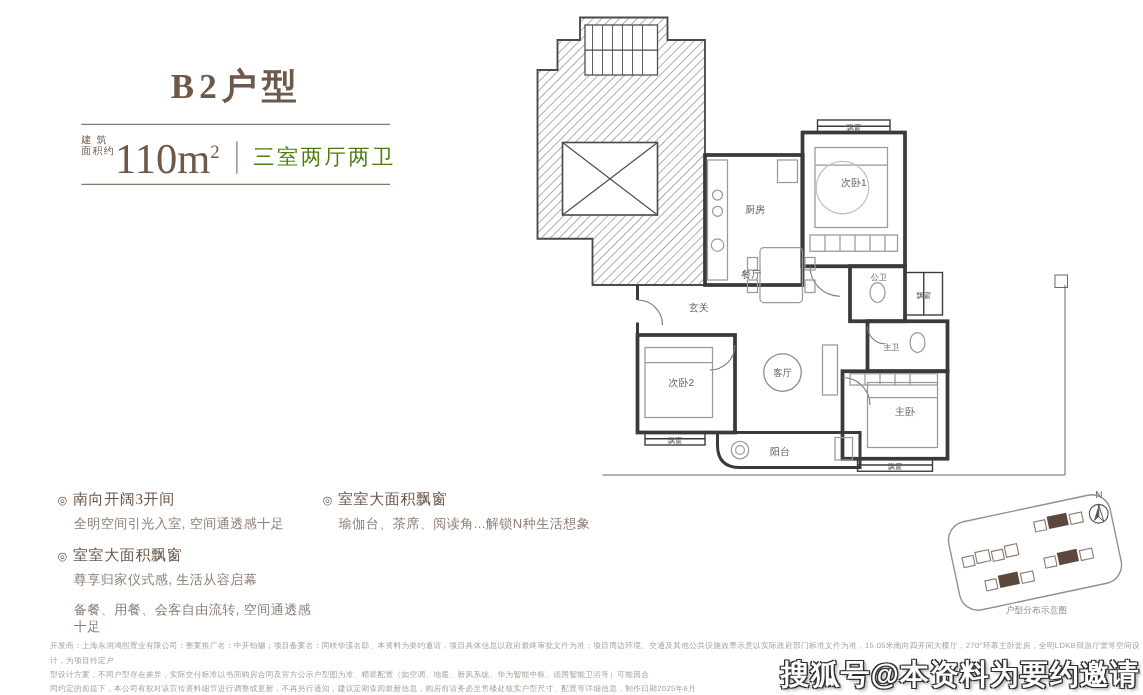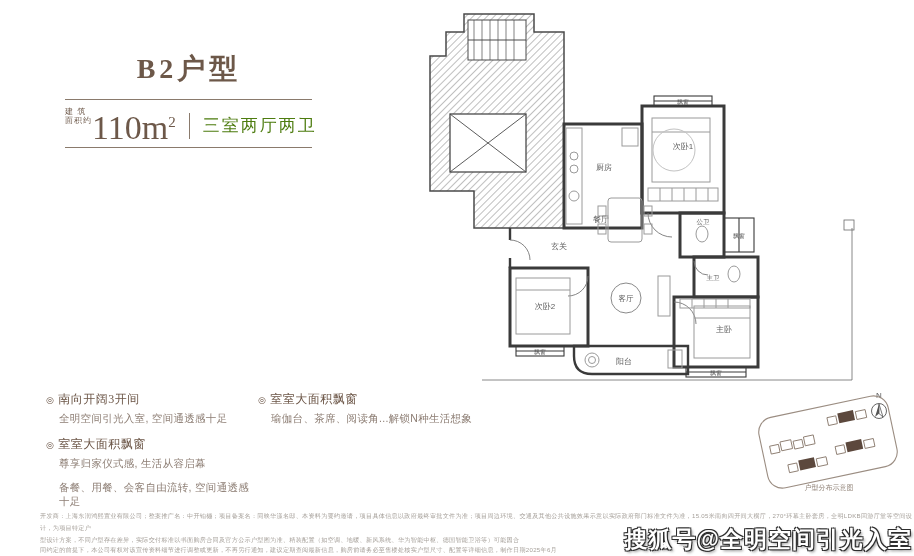--- a/index.html
+++ b/index.html
@@ -236,15 +236,15 @@
     </g>
     <text x="81" y="100" text-anchor="middle" font-size="7" fill="#93857a">户型分布示意图</text>
   </svg>
 
   <div class="disclaimer">
     <div>开发商：上海东润鸿熙置业有限公司；整案推广名：中开铂樾；项目备案名：同映华漾名邸、本资料为要约邀请，项目具体信息以政府最终审批文件为准；项目周边环境、交通及其他公共设施效果示意以实际政府部门标准文件为准，15.05米南向四开间大横厅，270°环幕主卧套房，全明LDKB回游厅堂等空间设计，为项目特定户</div>
     <div>型设计方案，不同户型存在差异，实际交付标准以书面购房合同及官方公示户型图为准、精装配置（如空调、地暖、新风系统、华为智能中枢、德国智能卫浴等）可能因合</div>
     <div>同约定的前提下，本公司有权对该宣传资料细节进行调整或更新，不再另行通知，建议定期查阅最新信息，购房前请务必至售楼处核实户型尺寸、配置等详细信息，制作日期2025年6月</div>
   </div>
 
-  <div class="watermark">搜狐号@全明空间引光入室</div>
+  <div class="watermark">搜狐号@本资料为要约邀请</div>
 
 </div>
 
 </body></html>

